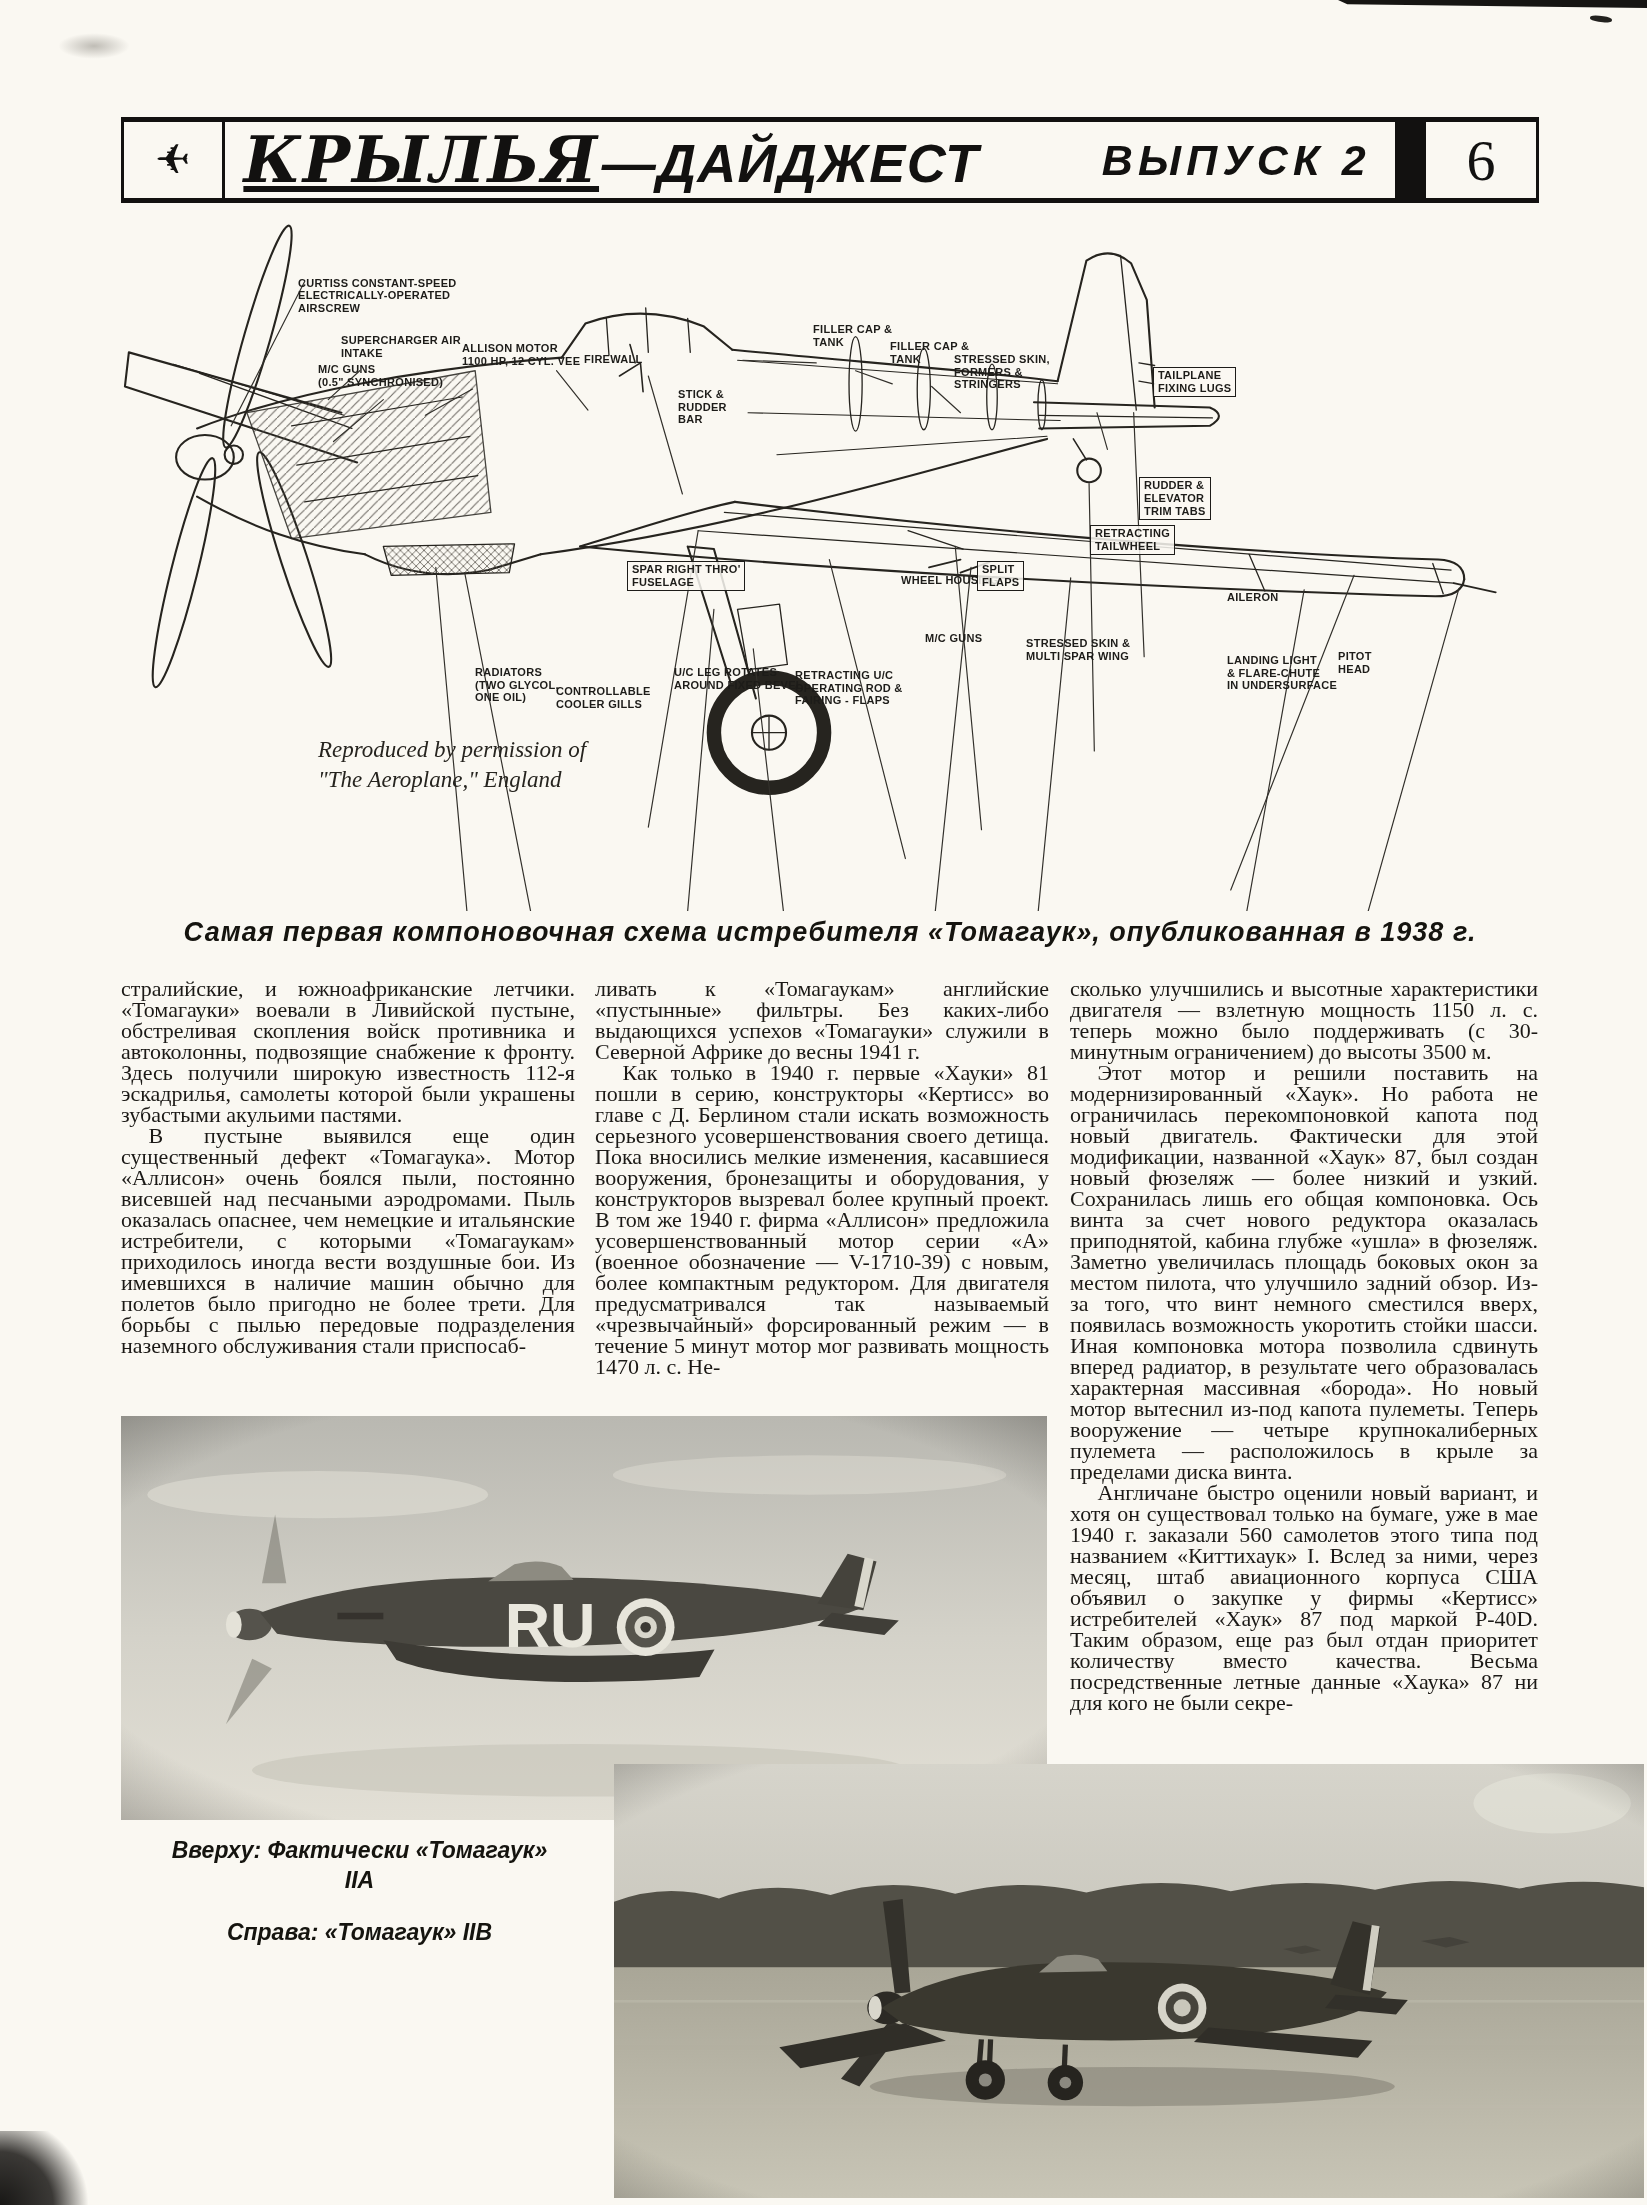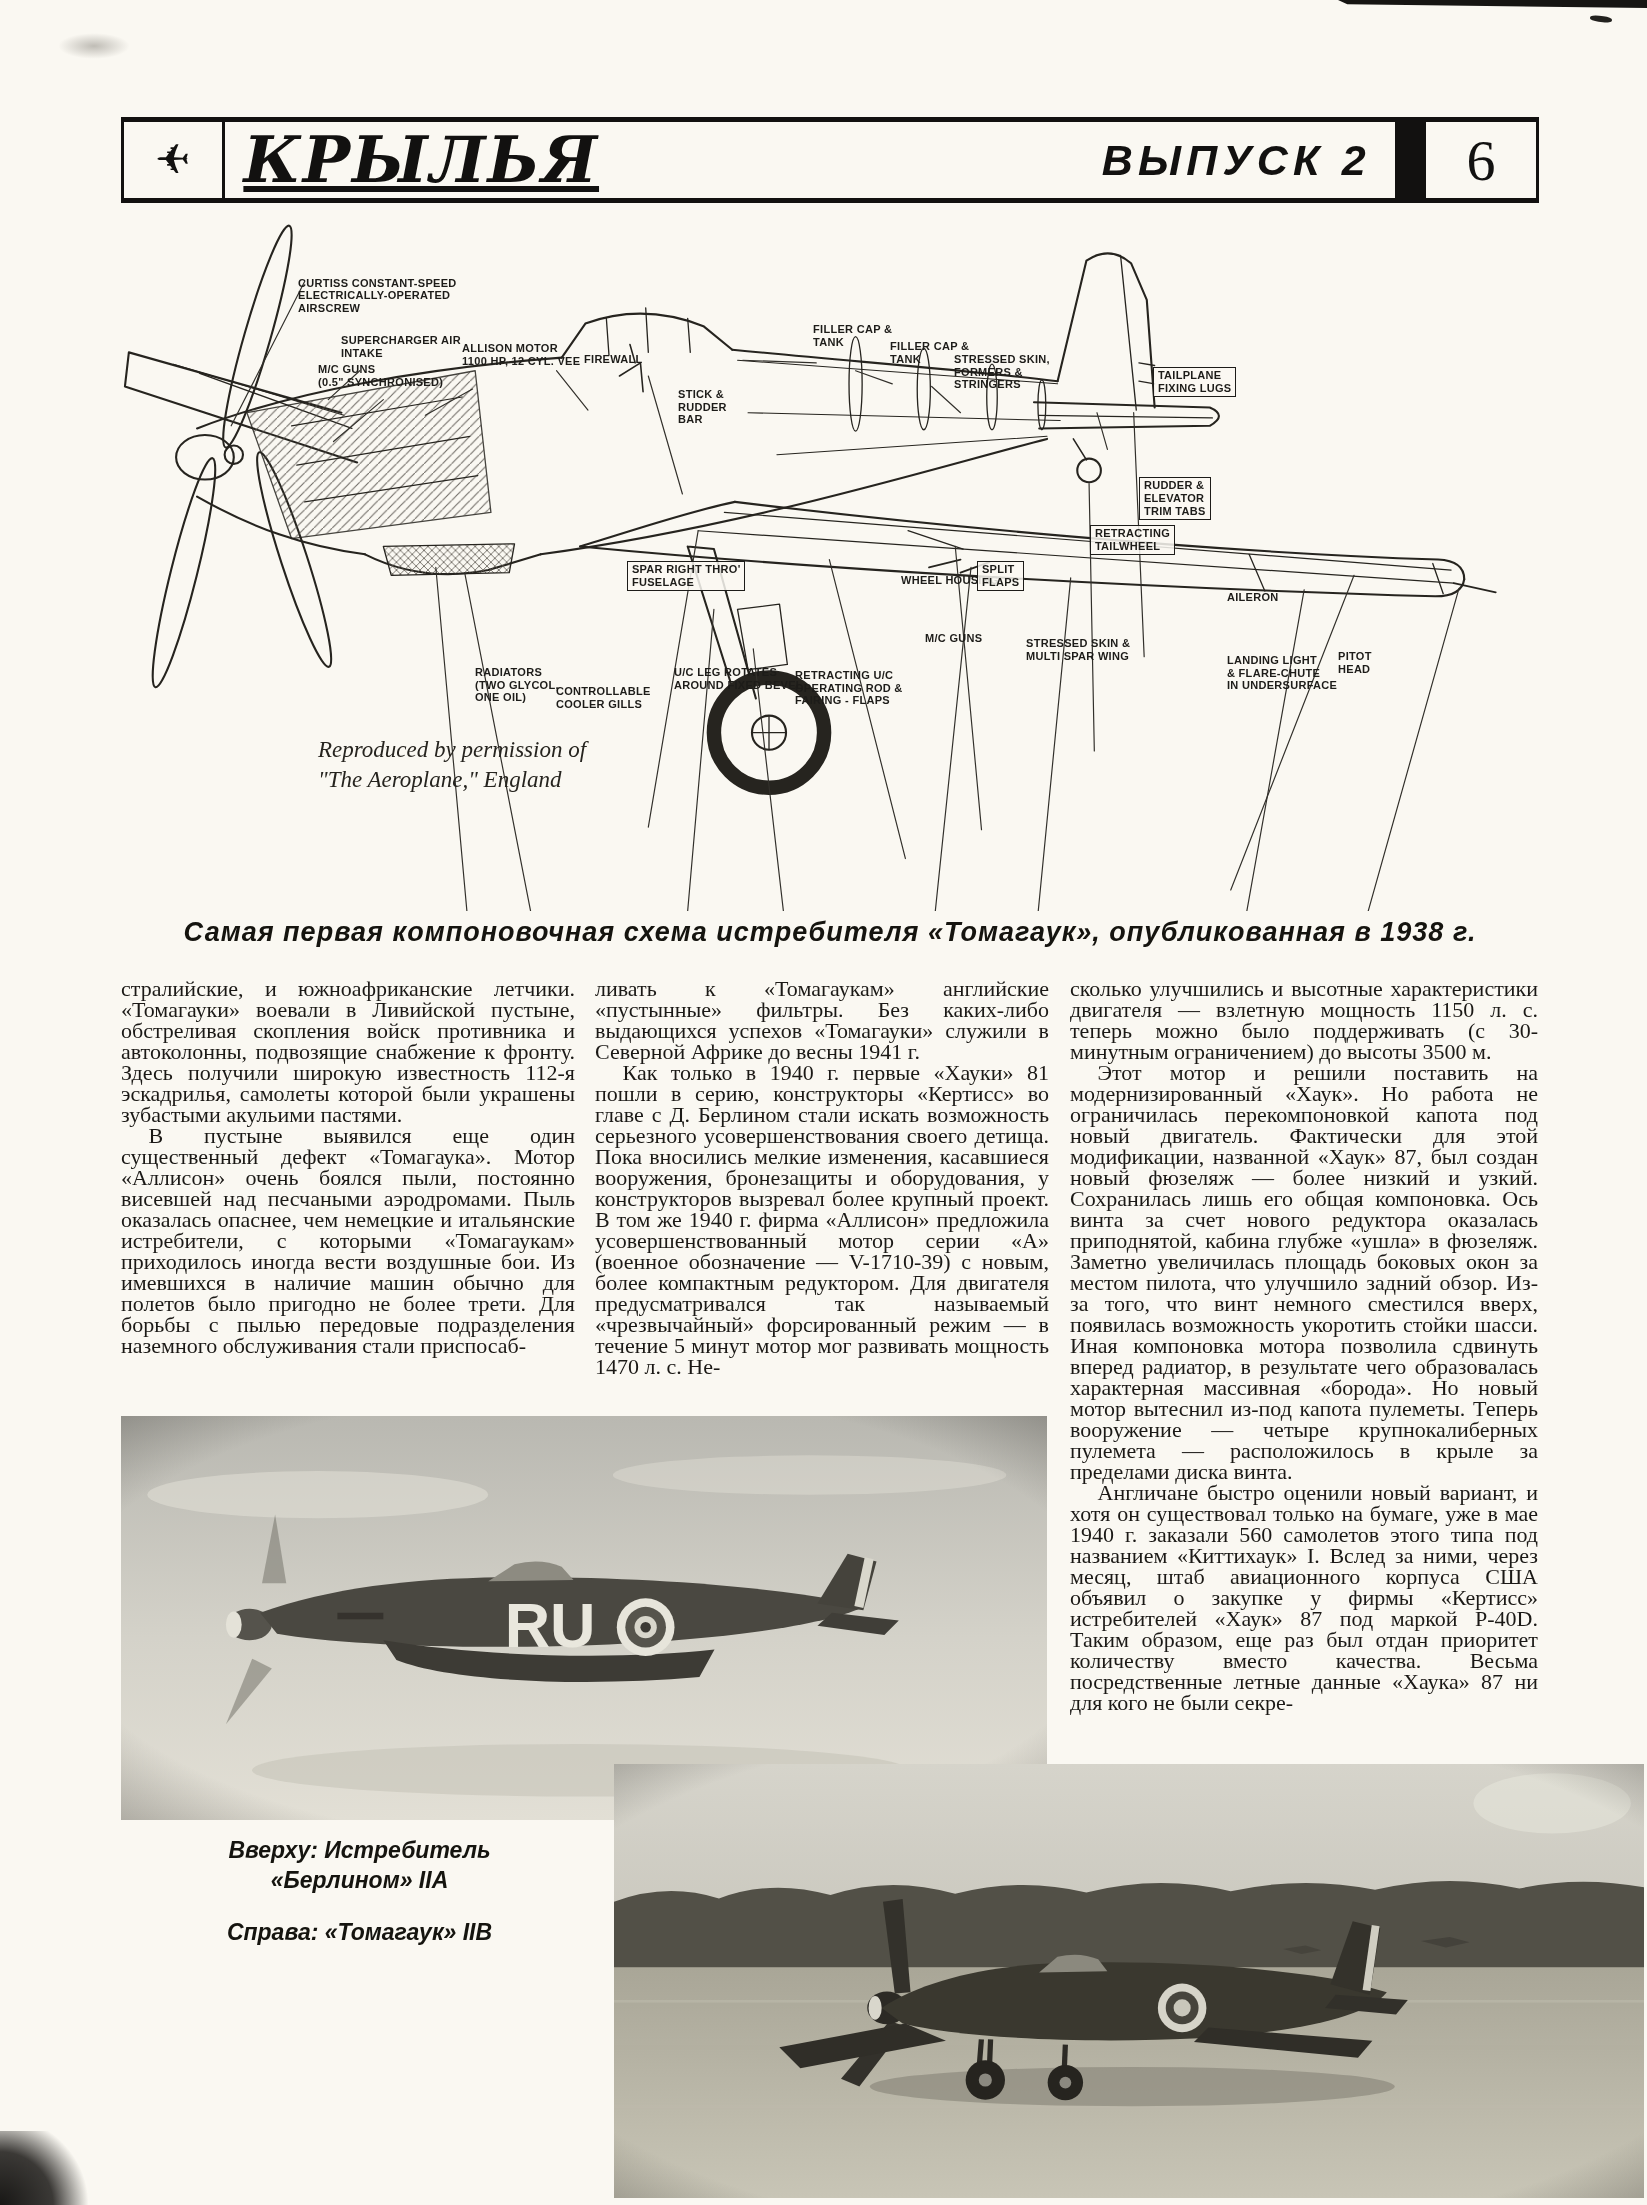--- a/index.html
+++ b/index.html
@@ -68,20 +68,21 @@
   <div class="art-dash"></div>
   <div class="art-blsmudge"></div>
   <div class="art-tlsmudge"></div>
 
   <header class="masthead">
     <div class="plane-box">
       <span class="plane-glyph">✈</span>
     </div>
     <div class="title-wrap">
       <span class="t-main">КРЫЛЬЯ</span>
+      <span class="t-suffix">—ДАЙДЖЕСТ</span>
     </div>
     <div class="issue">ВЫПУСК 2</div>
     <div class="blackbar"></div>
     <div class="pagenum-box">6</div>
   </header>
 
   <section class="diagram">
     <svg viewBox="0 0 1081 530" preserveAspectRatio="none">
       <defs>
         <pattern id="hatch" width="7" height="7" patternUnits="userSpaceOnUse">
@@ -284,21 +285,21 @@
         <circle cx="800" cy="322" r="31" fill="#56544c"></circle>
         <circle cx="800" cy="322" r="17" fill="#d8d6cb"></circle>
         <circle cx="800" cy="322" r="8" fill="#3b3933"></circle>
         <rect x="330" y="300" width="70" height="10" fill="#2f2d28" opacity="0.8"></rect>
       </g>
       <rect x="0" y="0" width="1412" height="616" fill="url(#vig1)"></rect>
     </svg>
   </figure>
 
   <div class="photo-captions">
-    <div class="pcap">Вверху: Истребитель «Берлином» IIA</div>
+    <div class="pcap">Вверху: Фактически «Томагаук» IIA</div>
     <div class="pcap">Справа: «Томагаук» IIB</div>
   </div>
 
   <figure class="photo photo2" style="margin:0">
     <svg viewBox="0 0 1570 662" preserveAspectRatio="none">
       <defs>
         <linearGradient id="sky2" x1="0" y1="0" x2="0" y2="1">
           <stop offset="0" stop-color="#d6d4cb"></stop>
             <stop offset="1" stop-color="#c7c5bb"></stop>
         </linearGradient>

